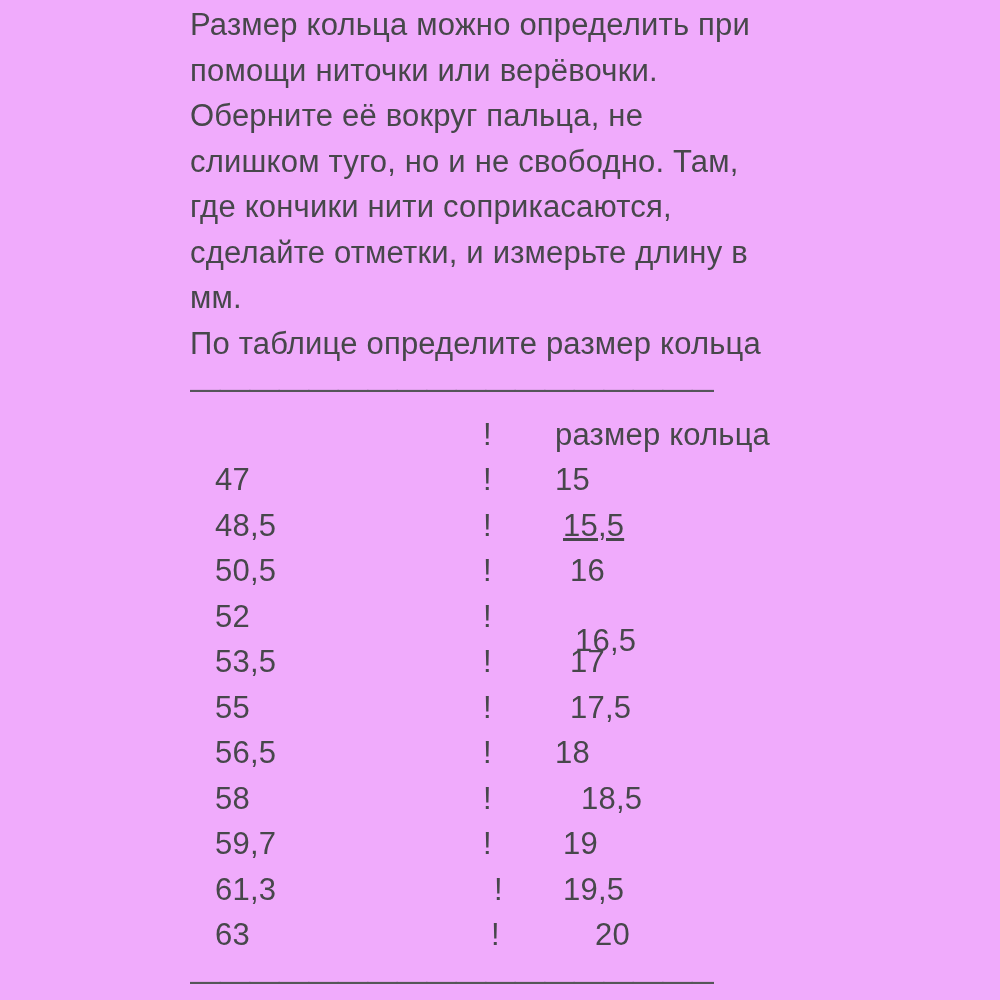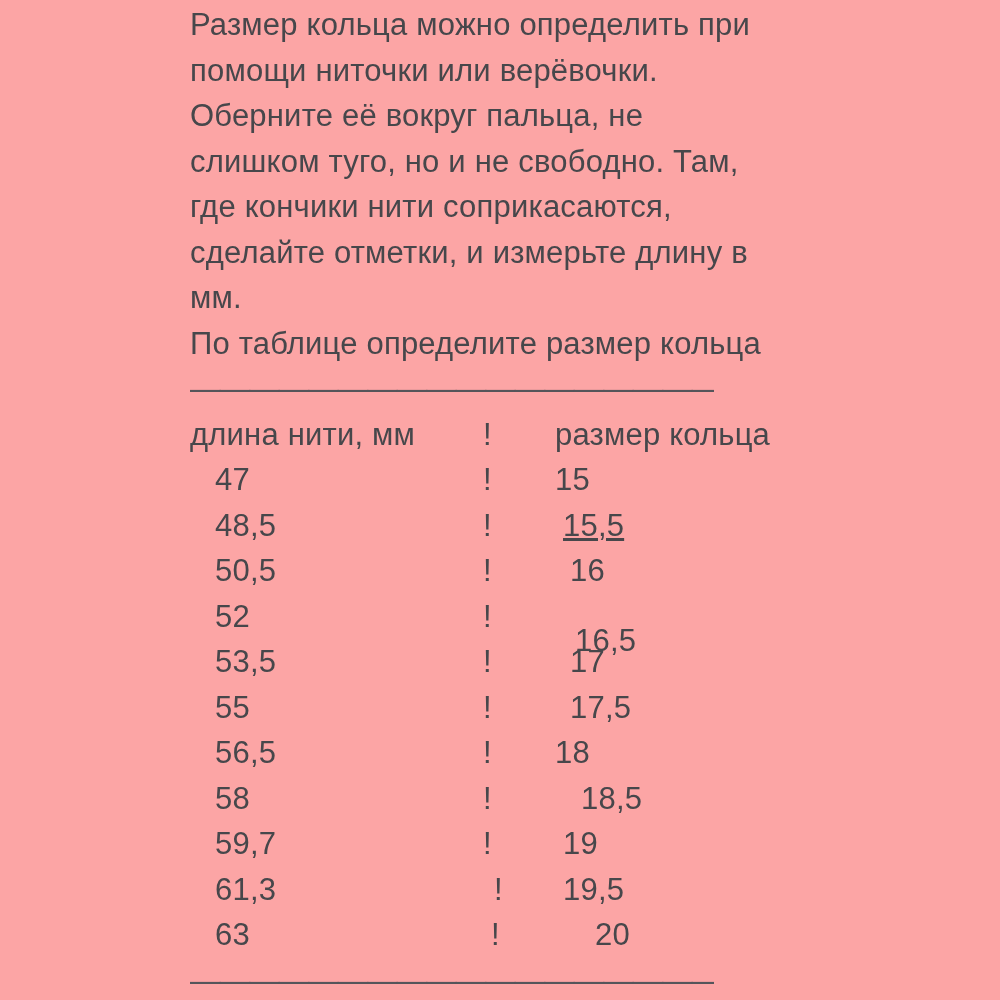--- a/index.html
+++ b/index.html
@@ -3,21 +3,21 @@
 <meta charset="utf-8">
 <style>
   html, body {
     margin: 0;
     padding: 0;
   }
   .page {
     position: relative;
     width: 1000px;
     height: 1000px;
-    background: #fca5a5;
+    background: #f0abfc;
     overflow: hidden;
     font-family: "Liberation Sans", "DejaVu Sans", sans-serif;
     color: #47474b;
   }
   .content {
     position: absolute;
     left: 190px;
     top: 2px;
     width: 620px;
     font-size: 31px;
@@ -71,21 +71,20 @@
 слишком туго, но и не свободно. Там,
 где кончики нити соприкасаются,
 сделайте отметки, и измерьте длину в
 мм.</div>
 
     <div class="hint">По таблице определите размер кольца</div>
 
     <div class="divider">——————————————————</div>
 
     <div class="trow thead">
-      <span class="c1">длина нити, мм</span>
       <span class="c2">!</span>
       <span class="c3">размер кольца</span>
     </div>
 
     <div id="rows">
         <div class="trow">
           <span class="c1">47</span>
           <span class="c2">!</span>
           <span class="c3">15</span>
         </div>

